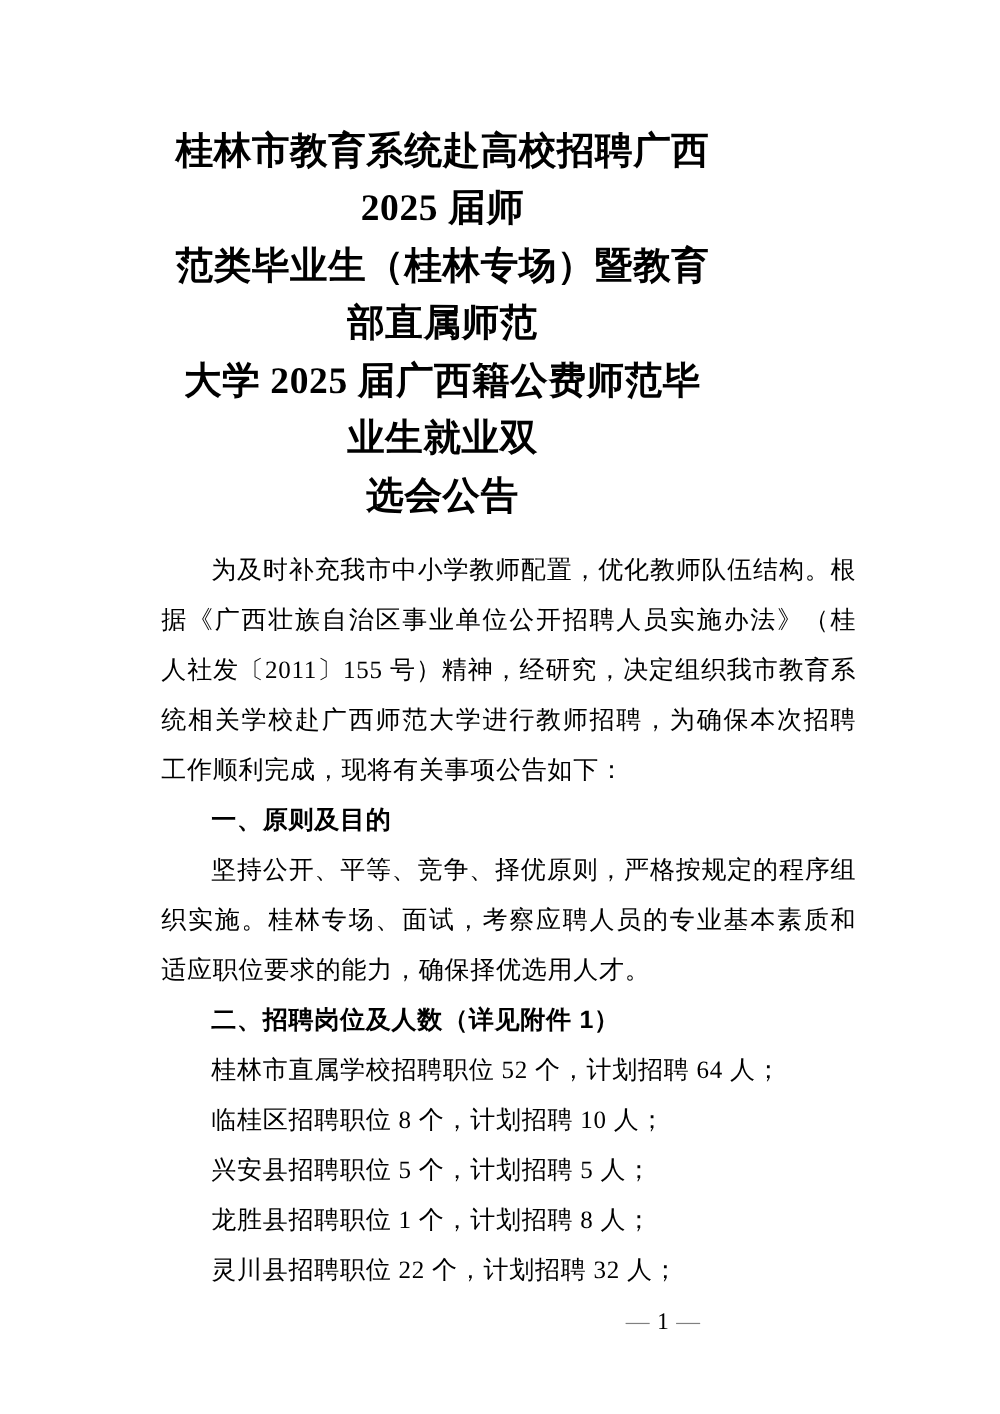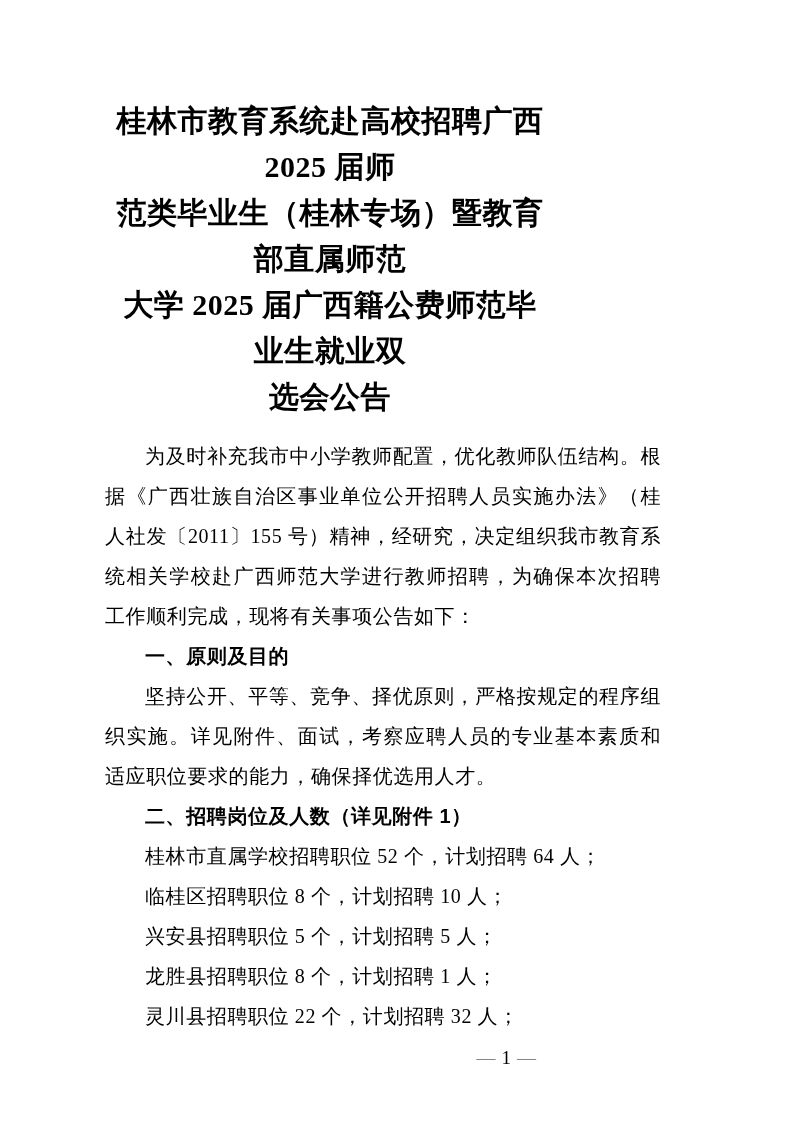--- a/index.html
+++ b/index.html
@@ -7,20 +7,21 @@
     padding: 0;
     background: #ffffff;
   }
   .page {
     position: relative;
     width: 660px;
     height: 1131px;
     background: #ffffff;
     overflow: hidden;
     color: #000000;
+    padding-left: 24px;
   }
   .doc-title {
     margin: 98px 110px 0 110px;
     text-align: center;
     font-family: "Liberation Serif", "DejaVu Serif", serif;
     font-weight: bold;
     font-size: 30px;
     line-height: 46px;
     letter-spacing: 0.5px;
   }
@@ -75,27 +76,27 @@
     <div>桂林市教育系统赴高校招聘广西 2025 届师</div>
     <div>范类毕业生（桂林专场）暨教育部直属师范</div>
     <div>大学 2025 届广西籍公费师范毕业生就业双</div>
     <div>选会公告</div>
   </div>
 
   <div class="content">
     <p class="para">为及时补充我市中小学教师配置，优化教师队伍结构。根据《广西壮族自治区事业单位公开招聘人员实施办法》（桂人社发〔2011〕155 号）精神，经研究，决定组织我市教育系统相关学校赴广西师范大学进行教师招聘，为确保本次招聘工作顺利完成，现将有关事项公告如下：</p>
 
     <p class="sec-heading">一、原则及目的</p>
-    <p class="para">坚持公开、平等、竞争、择优原则，严格按规定的程序组织实施。详见附件、面试，考察应聘人员的专业基本素质和适应职位要求的能力，确保择优选用人才。</p>
+    <p class="para">坚持公开、平等、竞争、择优原则，严格按规定的程序组织实施。桂林专场、面试，考察应聘人员的专业基本素质和适应职位要求的能力，确保择优选用人才。</p>
 
     <p class="sec-heading">二、招聘岗位及人数（详见附件 1）</p>
     <p class="list-line">桂林市直属学校招聘职位 52 个，计划招聘 64 人；</p>
     <p class="list-line">临桂区招聘职位 8 个，计划招聘 10 人；</p>
     <p class="list-line">兴安县招聘职位 5 个，计划招聘 5 人；</p>
-    <p class="list-line">龙胜县招聘职位 8 个，计划招聘 1 人；</p>
+    <p class="list-line">龙胜县招聘职位 1 个，计划招聘 8 人；</p>
     <p class="list-line">灵川县招聘职位 22 个，计划招聘 32 人；</p>
   </div>
 
   <div class="page-footer">
     <span class="dash">—</span><span>1</span><span class="dash">—</span>
   </div>
 
 </div>
 
 </body></html>

